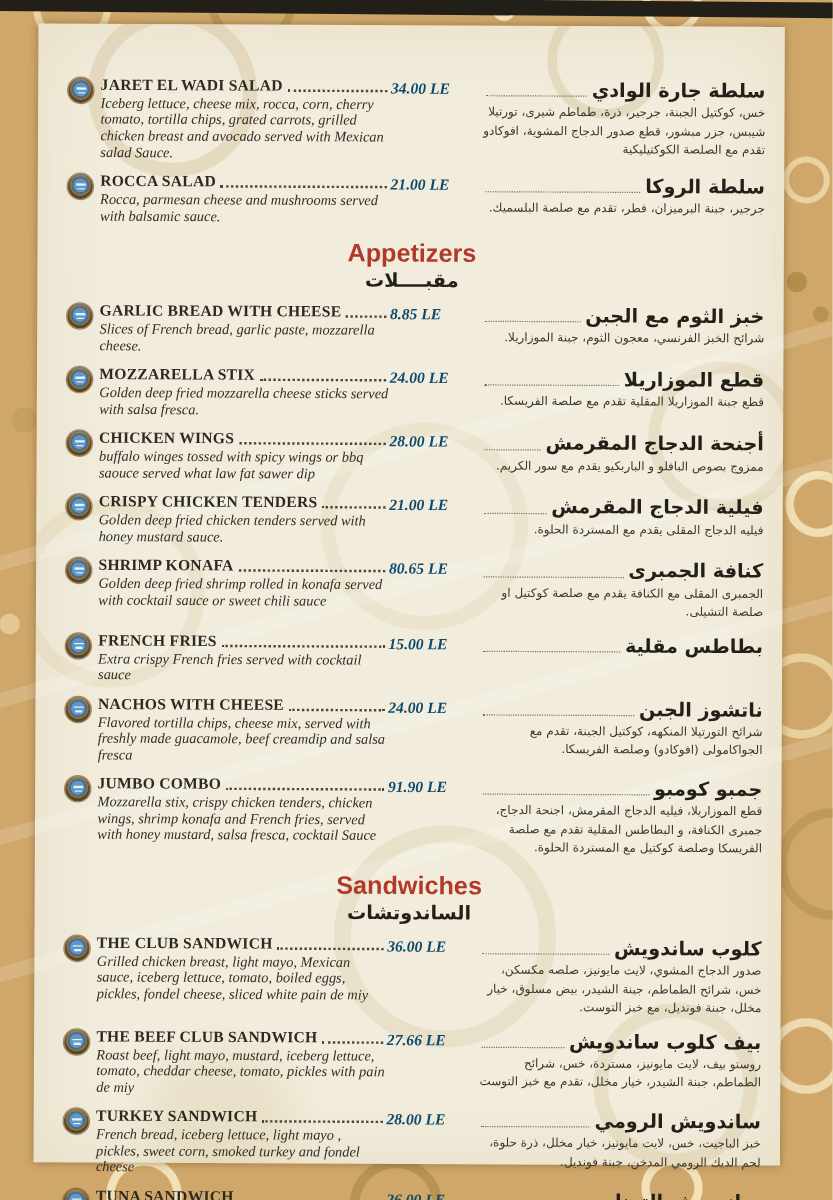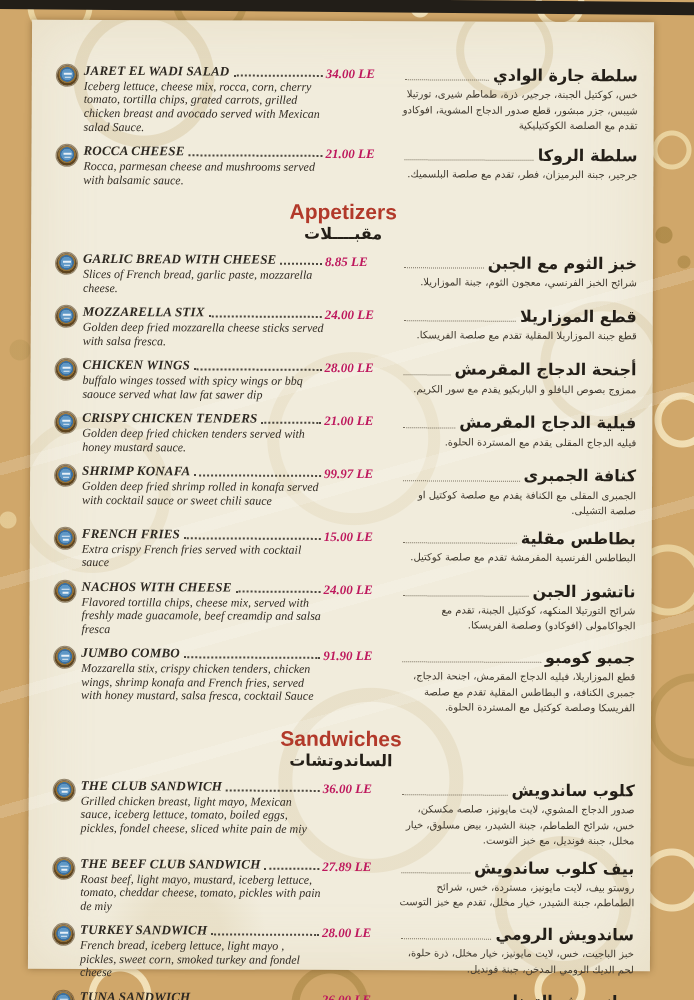--- a/index.html
+++ b/index.html
@@ -52,25 +52,25 @@
   .item{display:grid;grid-template-columns:38px 242px 76px 1fr;align-items:start;margin-bottom:10px;}
   .bullet{width:21px;height:21px;border-radius:50%;position:relative;margin:1px 0 0 11px;
     background:radial-gradient(circle at 50% 46%, #5e97c6 0 5.5px, #3c6f9e 6px 7px, #916f36 7.5px 8.5px, #5d431d 9px 10.5px);
     box-shadow:0 0 0 1px rgba(78,56,25,.55), inset 0 1px 2px rgba(255,255,255,.35);}
   .bullet::before,.bullet::after{content:"";position:absolute;left:7px;height:1.5px;background:rgba(255,255,255,.85);}
   .bullet::before{top:8px;width:8px;}
   .bullet::after{top:11.5px;width:6px;left:8px;}
 
   .en{color:#2e2922;}
   .en-line{display:flex;align-items:flex-end;}
-  .en-name{font-style:italic;font-weight:700;font-size:13px;letter-spacing:.2px;white-space:nowrap;line-height:1.15;}
+  .en-name{font-weight:700;font-size:13px;letter-spacing:.2px;white-space:nowrap;line-height:1.15;}
   .leader{flex:1 1 auto;border-bottom:2px dotted rgba(46,41,34,.85);margin:0 3px 3px 4px;min-width:8px;}
   .en-desc{font-style:italic;font-size:12px;line-height:1.13;margin-top:1px;color:#332d25;}
 
-  .price{font-style:italic;font-weight:700;font-size:13px;color:#be185d;white-space:nowrap;padding-top:1px;}
+  .price{font-style:italic;font-weight:700;font-size:13px;color:#0c4a6e;white-space:nowrap;padding-top:1px;}
 
   .ar{padding-right:4px;color:#241f18;}
   .ar-line{display:flex;align-items:flex-end;}
   .ar-name{font-family:"DejaVu Sans", sans-serif;font-weight:700;font-size:16px;white-space:nowrap;line-height:1.2;text-align:center;}
   .ar-leader{border-bottom:1.5px dotted rgba(90,80,64,.8);margin:0 4px 4px 3px;}
   .ar-desc{font-family:"DejaVu Sans", sans-serif;font-size:10px;line-height:1.55;text-align:right;color:#3e372c;margin-top:2px;}
 
   .section-header{text-align:center;margin:12px 0 10px;}
   .sec-en{font-family:"Liberation Sans", sans-serif;font-weight:700;font-size:21px;color:#b2392a;line-height:1.1;}
   .sec-ar{font-family:"DejaVu Sans", sans-serif;font-weight:700;font-size:16px;color:#241f18;margin-top:1px;}
@@ -98,21 +98,21 @@
         <span class="leader ar-leader"></span>
       </div>
       <div class="ar-desc">خس، كوكتيل الجبنة، جرجير، ذرة، طماطم شيرى، تورتيلا شيبس، جزر مبشور، قطع صدور الدجاج المشوية، افوكادو تقدم مع الصلصة الكوكتيليكية</div>
     </div>
   </div>
 
   <div class="item">
     <div class="bullet"></div>
     <div class="en">
       <div class="en-line">
-        <span class="en-name">ROCCA CHEESE</span>
+        <span class="en-name">ROCCA SALAD</span>
         <span class="leader"></span>
       </div>
       <div class="en-desc">Rocca, parmesan cheese and mushrooms served with balsamic sauce.</div>
     </div>
     <div class="price">21.00 LE</div>
     <div class="ar" dir="rtl">
       <div class="ar-line">
         <span class="ar-name">سلطة الروكا</span>
         <span class="leader ar-leader"></span>
       </div>
@@ -203,21 +203,21 @@
 
   <div class="item">
     <div class="bullet"></div>
     <div class="en">
       <div class="en-line">
         <span class="en-name">SHRIMP KONAFA</span>
         <span class="leader"></span>
       </div>
       <div class="en-desc">Golden deep fried shrimp rolled in konafa served with cocktail sauce or sweet chili sauce</div>
     </div>
-    <div class="price">99.97 LE</div>
+    <div class="price">80.65 LE</div>
     <div class="ar" dir="rtl">
       <div class="ar-line">
         <span class="ar-name">كنافة الجمبرى</span>
         <span class="leader ar-leader"></span>
       </div>
       <div class="ar-desc">الجمبرى المقلى مع الكنافة يقدم مع صلصة كوكتيل او صلصة التشيلى.</div>
     </div>
   </div>
 
   <div class="item">
@@ -228,21 +228,20 @@
         <span class="leader"></span>
       </div>
       <div class="en-desc">Extra crispy French fries served with cocktail sauce</div>
     </div>
     <div class="price">15.00 LE</div>
     <div class="ar" dir="rtl">
       <div class="ar-line">
         <span class="ar-name">بطاطس مقلية</span>
         <span class="leader ar-leader"></span>
       </div>
-      <div class="ar-desc">البطاطس الفرنسية المقرمشة تقدم مع صلصة كوكتيل.</div>
     </div>
   </div>
 
   <div class="item">
     <div class="bullet"></div>
     <div class="en">
       <div class="en-line">
         <span class="en-name">NACHOS WITH CHEESE</span>
         <span class="leader"></span>
       </div>
@@ -303,21 +302,21 @@
 
   <div class="item">
     <div class="bullet"></div>
     <div class="en">
       <div class="en-line">
         <span class="en-name">THE BEEF CLUB SANDWICH</span>
         <span class="leader"></span>
       </div>
       <div class="en-desc">Roast beef, light mayo, mustard, iceberg lettuce, tomato, cheddar cheese, tomato, pickles with pain de miy</div>
     </div>
-    <div class="price">27.89 LE</div>
+    <div class="price">27.66 LE</div>
     <div class="ar" dir="rtl">
       <div class="ar-line">
         <span class="ar-name">بيف كلوب ساندويش</span>
         <span class="leader ar-leader"></span>
       </div>
       <div class="ar-desc">روستو بيف، لايت مايونيز، مستردة، خس، شرائح الطماطم، جبنة الشيدر، خيار مخلل، تقدم مع خبز التوست</div>
     </div>
   </div>
 
   <div class="item">

